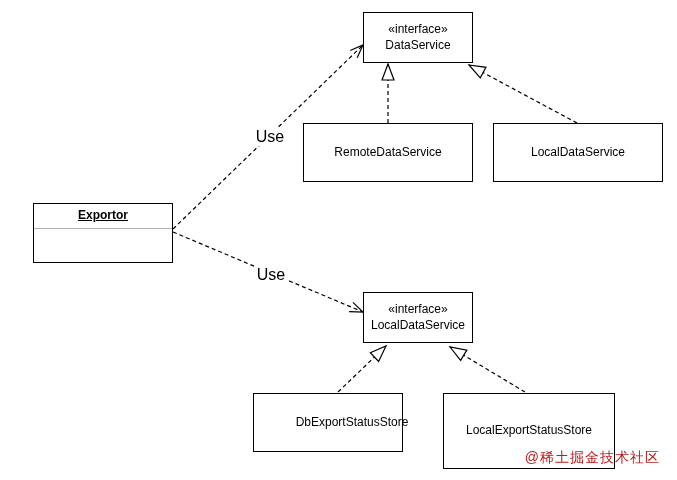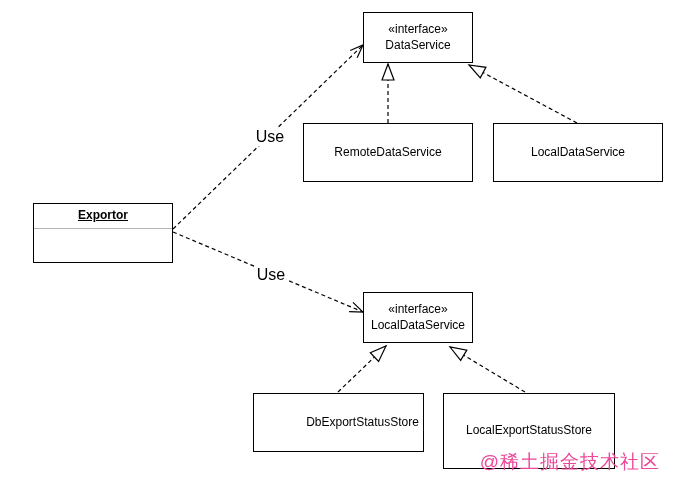--- a/index.html
+++ b/index.html
@@ -55,23 +55,23 @@
     background: #ffffff;
     padding: 0 2px;
     font-size: 16px;
     color: #000000;
     white-space: nowrap;
   }
   .watermark {
     position: absolute;
     right: 17px;
     top: 449px;
-    font-size: 19px;
+    font-size: 14px;
     letter-spacing: 1px;
-    color: #ec4899;
+    color: #b91c1c;
     white-space: nowrap;
     user-select: none;
   }
 </style>
 </head>
 <body>
 
 <div class="canvas">
 
   <svg class="edges-layer" width="677" height="480" viewBox="0 0 677 480" xmlns="http://www.w3.org/2000/svg">
@@ -113,21 +113,21 @@
   <div class="node compartmented" style="left:33px; top:203px; width:140px; height:60px;">
     <div class="title-compartment class-name">Exportor</div>
     <div class="body-compartment"></div>
   </div>
 
   <div class="node" style="left:363px; top:292px; width:110px; height:51px;">
     <div class="stereotype">«interface»</div>
     <div class="class-name">LocalDataService</div>
   </div>
 
-  <div class="node" style="left:253px; top:393px; width:171px; height:59px;padding-left:48px;">
+  <div class="node" style="left:253px; top:393px; width:150px; height:59px;padding-left:48px;">
     <div class="class-name">DbExportStatusStore</div>
   </div>
 
   <div class="node" style="left:443px; top:393px; width:172px; height:76px;">
     <div class="class-name">LocalExportStatusStore</div>
   </div>
 
   <div class="edge-label" style="left:270px; top:137px;">Use</div>
 
   <div class="edge-label" style="left:271px; top:275px;">Use</div>

